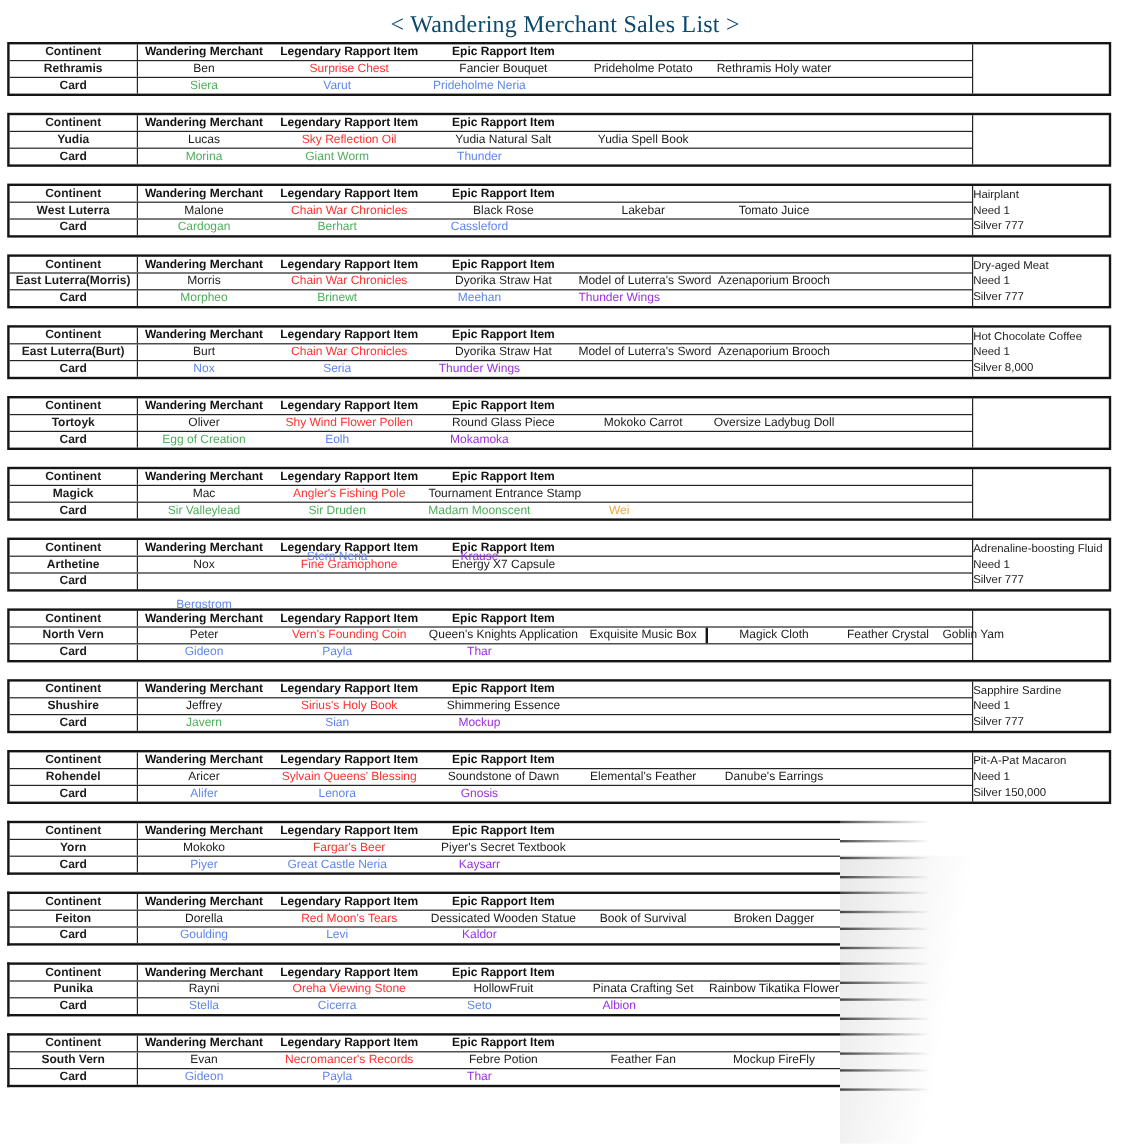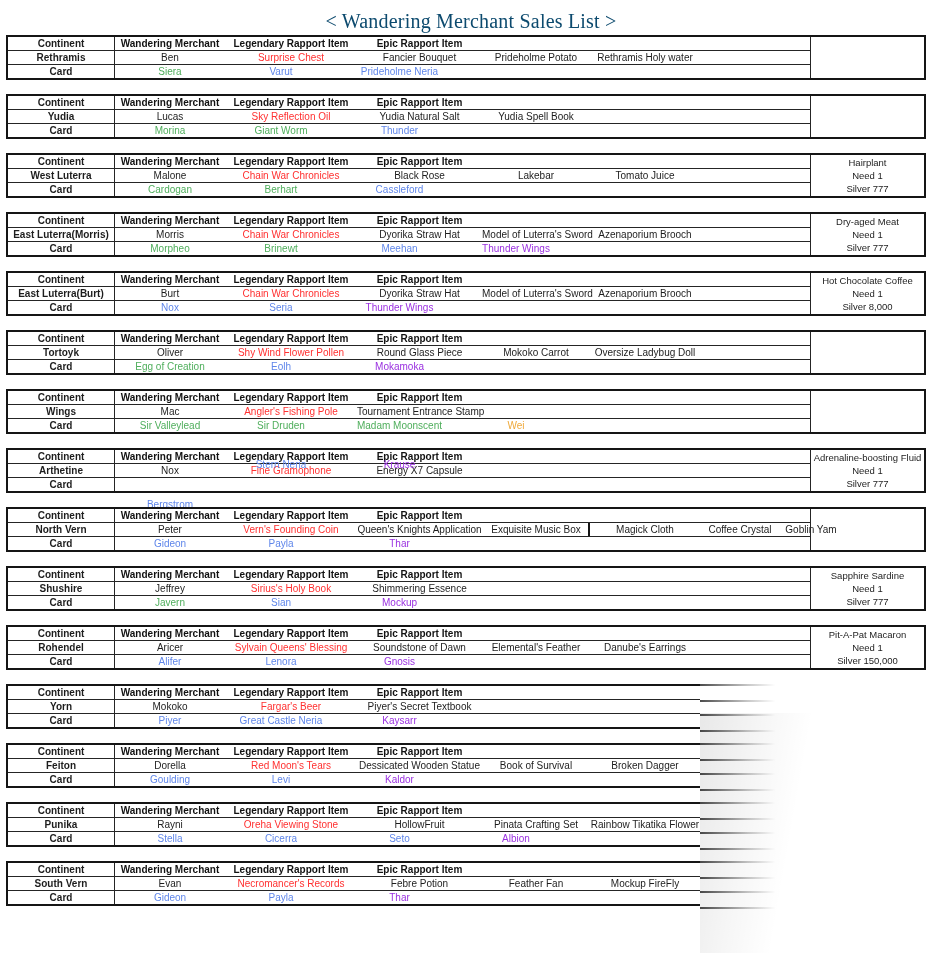--- a/index.html
+++ b/index.html
@@ -42,21 +42,21 @@
   .epic-items .slot.divided{border-left:2px solid #151515;margin-left:-2px;}
   .cards .slot:nth-child(1){width:110px;}
   .cards .slot:nth-child(2){width:112px;}
   .cards .slot:nth-child(3){width:125px;}
   .cards .slot:nth-child(4){width:108px;}
   .cards .slot:nth-child(5){width:110px;}
   .info-block{
     width:113px;flex:0 0 113px;border-left:1.5px solid #252525;
     display:flex;flex-direction:column;justify-content:space-between;padding:1px 0;
   }
-  .info-line{height:13px;line-height:13px;text-align:center;font-size:9.5px;color:#1d1d1d;white-space:nowrap;}
+  .info-line{height:13px;line-height:13px;text-align:left;font-size:9.5px;color:#1d1d1d;white-space:nowrap;}
   
   .merchant-table.truncated{width:692px;border-right:none;}
   .fade-edge{display:none;}
   .merchant-table.truncated .fade-edge{
     display:block;position:absolute;left:100%;top:-2px;width:92px;height:49px;pointer-events:none;
   }
   .fade-edge .stub{
     position:absolute;left:0;width:100%;height:2px;
     background:linear-gradient(to right, rgba(45,45,45,.85), rgba(95,95,95,.35) 52%, rgba(130,130,130,0) 82%);
   }
@@ -313,21 +313,21 @@
     <div class="left-block">
       <div class="t-row">
         <div class="cell-continent">Continent</div>
         <div class="cell-main">
           <span class="slot w-merchant hdr">Wandering Merchant</span>
           <span class="slot w-legendary hdr">Legendary Rapport Item</span>
           <span class="slot w-epic1 hdr">Epic Rapport Item</span>
         </div>
       </div>
       <div class="t-row">
-        <div class="cell-continent">Wings</div>
+        <div class="cell-continent">Magick</div>
         <div class="cell-main">
           <span class="slot w-merchant">Mac</span>
           <span class="slot w-legendary" style="color: rgb(255, 48, 48);">Angler's Fishing Pole</span>
           <span class="epic-items">
                 <span class="slot">Tournament Entrance Stamp</span>
               </span>
         </div>
       </div>
       <div class="t-row">
         <div class="cell-continent">Card</div>
@@ -396,21 +396,21 @@
       </div>
       <div class="t-row">
         <div class="cell-continent">North Vern</div>
         <div class="cell-main">
           <span class="slot w-merchant">Peter</span>
           <span class="slot w-legendary" style="color: rgb(255, 48, 48);">Vern's Founding Coin</span>
           <span class="epic-items">
                 <span class="slot">Queen's Knights Application</span>
                 <span class="slot">Exquisite Music Box</span>
                 <span class="slot divided">Magick Cloth</span>
-                <span class="slot">Coffee Crystal</span>
+                <span class="slot">Feather Crystal</span>
                 <span class="slot">Goblin Yam</span>
               </span>
         </div>
       </div>
       <div class="t-row">
         <div class="cell-continent">Card</div>
         <div class="cell-main cards">
               <span class="slot" style="color: rgb(95, 134, 234);">Gideon</span>
               <span class="slot" style="color: rgb(95, 134, 234);">Payla</span>
               <span class="slot" style="color: rgb(154, 48, 224);">Thar</span>

